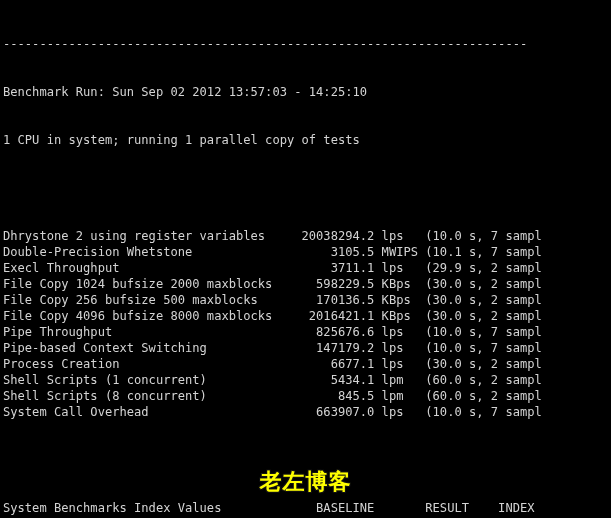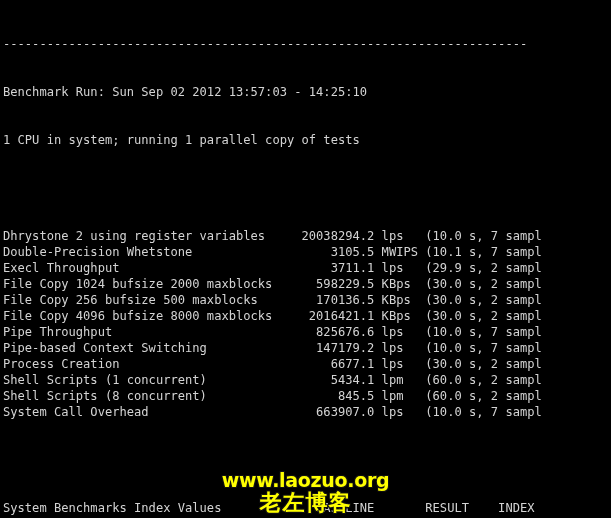--- a/index.html
+++ b/index.html
@@ -85,16 +85,15 @@
     <div class="line">------------------------------------------------------------------------</div>
     <div class="line">Benchmark Run: Sun Sep 02 2012 13:57:03 - 14:25:10</div>
     <div class="line">1 CPU in system; running 1 parallel copy of tests</div>
     <div class="blank"></div>
     <div id="results-block"><div class="line">Dhrystone 2 using register variables     20038294.2 lps   (10.0 s, 7 sampl</div><div class="line">Double-Precision Whetstone                   3105.5 MWIPS (10.1 s, 7 sampl</div><div class="line">Execl Throughput                             3711.1 lps   (29.9 s, 2 sampl</div><div class="line">File Copy 1024 bufsize 2000 maxblocks      598229.5 KBps  (30.0 s, 2 sampl</div><div class="line">File Copy 256 bufsize 500 maxblocks        170136.5 KBps  (30.0 s, 2 sampl</div><div class="line">File Copy 4096 bufsize 8000 maxblocks     2016421.1 KBps  (30.0 s, 2 sampl</div><div class="line">Pipe Throughput                            825676.6 lps   (10.0 s, 7 sampl</div><div class="line">Pipe-based Context Switching               147179.2 lps   (10.0 s, 7 sampl</div><div class="line">Process Creation                             6677.1 lps   (30.0 s, 2 sampl</div><div class="line">Shell Scripts (1 concurrent)                 5434.1 lpm   (60.0 s, 2 sampl</div><div class="line">Shell Scripts (8 concurrent)                  845.5 lpm   (60.0 s, 2 sampl</div><div class="line">System Call Overhead                       663907.0 lps   (10.0 s, 7 sampl</div></div>
     <div class="blank"></div>
     <div id="index-block"><div class="line">System Benchmarks Index Values             BASELINE       RESULT    INDEX</div><div class="line">Dhrystone 2 using register variables       116700.0   20038294.2   1717.1</div></div>
   </div>
 
   <div id="watermark">
-    <span class="wm-url">www.laozuo.org</span>
     <span class="wm-cn">老左博客</span>
   </div>
 </div>
 
 </body></html>

